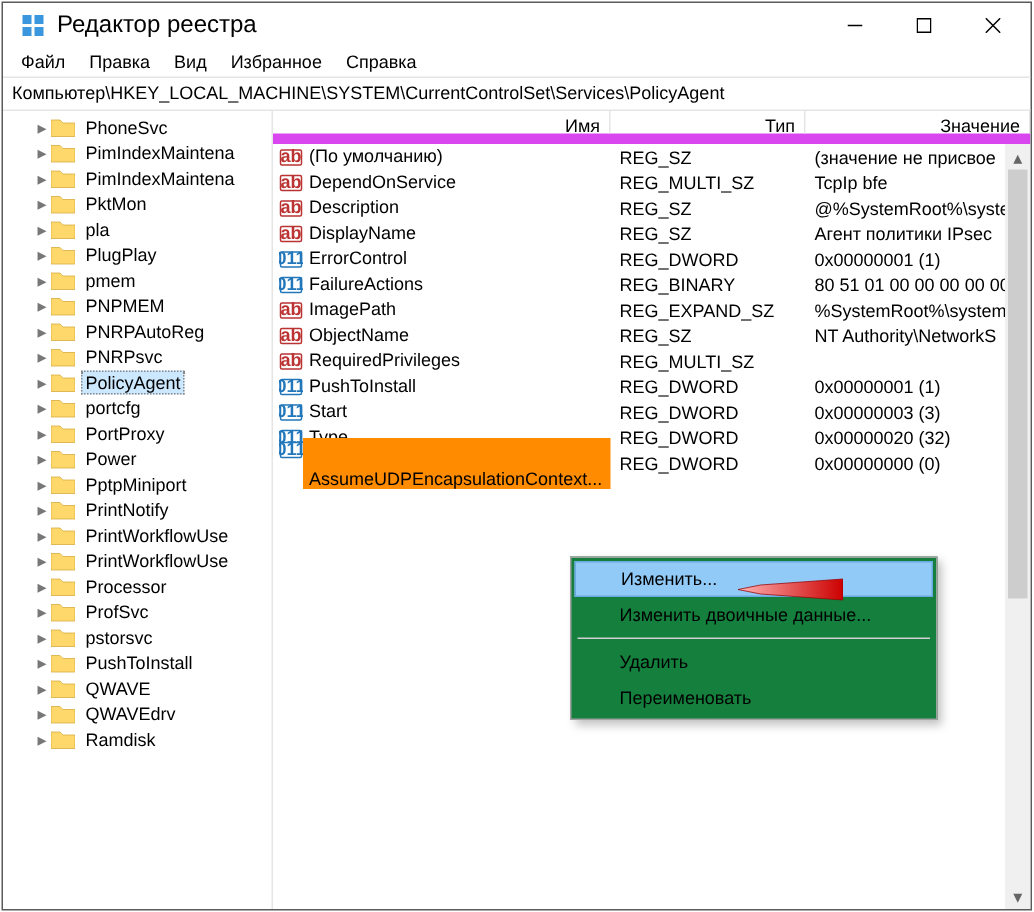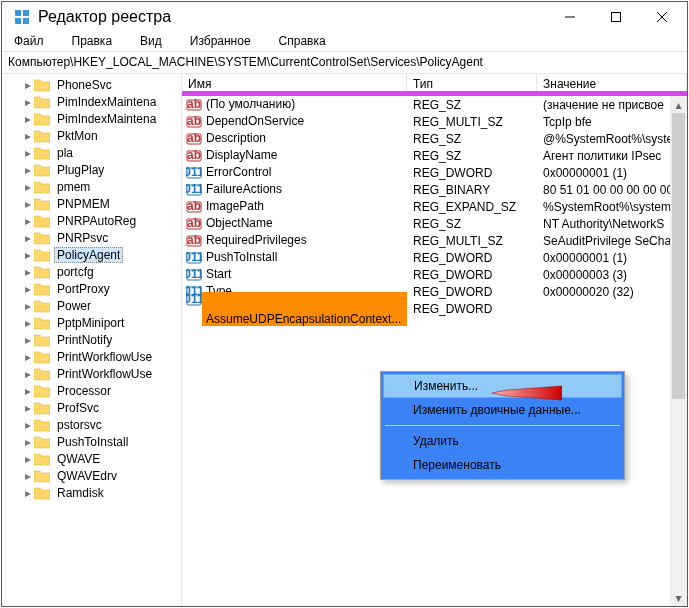--- a/index.html
+++ b/index.html
@@ -3,45 +3,45 @@
 <meta charset="utf-8">
 <style>
 * { margin: 0; padding: 0; box-sizing: border-box; font-family: "Segoe UI", Tahoma, sans-serif; font-size: 12px; }
 body { background: #fff; width: 689px; height: 608px; overflow: hidden; position: relative; }
 .window { border: 1px solid #5a5a5a; width: 687px; height: 606px; margin: 1px; display: flex; flex-direction: column; background: #fff; }
 .titlebar { height: 30px; display: flex; align-items: center; padding: 0 2px; }
 .titlebar-icon { width: 16px; height: 16px; margin: 0 8px 0 10px; }
 .titlebar-title { flex: 1; font-size: 16px; }
 .win-controls { display: flex; }
 .win-btn { width: 46px; height: 30px; display: flex; align-items: center; justify-content: center; }
-.menubar { height: 20px; display: flex; gap: 12px; padding: 0 4px; border-bottom: 1px solid #e5e5e5; }
+.menubar { height: 20px; display: flex; gap: 0; padding: 0 4px; border-bottom: 1px solid #e5e5e5; }
 .menu-item { padding: 2px 8px; }
 .addressbar { height: 22px; padding: 3px 6px; border-bottom: 1px solid #e5e5e5; white-space: nowrap; overflow: hidden; }
 .content { flex: 1; display: flex; overflow: hidden; }
 .tree-pane { width: 180px; border-right: 1px solid #e5e5e5; overflow: hidden; padding-top: 2px; }
 .tree-row { display: flex; align-items: center; height: 17px; padding-left: 20px; white-space: nowrap; }
 .tree-row.selected .tree-label { background: #cce8ff; border: 1px dotted #888; padding: 0 2px; }
 .tree-label { padding: 0 3px; }
 .expander { width: 12px; display: inline-flex; justify-content: center; color: #777; }
 .folder-icon { width: 16px; height: 14px; margin-right: 4px; }
 .list-pane { flex: 1; overflow: hidden; position: relative; }
-.list-header { display: flex; height: 22px; border-bottom: 5px solid #d946ef; }
+.list-header { display: flex; height: 22px; border-bottom: 7px solid #d946ef; text-align: right; }
 .list-header-col { padding: 3px 6px; border-right: 1px solid #e5e5e5; }
 .col-name { width: 225px; }
 .col-type { width: 130px; }
 .col-value { flex: 1; }
 .list-body { }
 .list-row { display: flex; height: 17px; align-items: center; white-space: nowrap; }
 .list-row .cell-name { width: 225px; display: flex; align-items: flex-start; padding-left: 4px; overflow: hidden; }
 .list-row .cell-type { width: 130px; padding-left: 6px; }
 .list-row .cell-value { flex: 1; padding-left: 6px; overflow: hidden; }
 .value-icon { width: 16px; height: 16px; margin-right: 4px; flex-shrink: 0; }
 .list-row.selected .cell-name .txt { background: #ff8c00; color: #000; padding-right: 4px; margin-top: 20px; }
 .list-row.selected .cell-name { background: linear-gradient(to right, transparent 20px, #ff8c00 20px); }
-.ctx-menu { position: absolute; left: 380px; top: 371px; width: 245px; background: #3b82f6; border: 1px solid #a0a0a0; box-shadow: 3px 3px 6px rgba(0,0,0,0.25); padding: 2px; }
+.ctx-menu { position: absolute; left: 380px; top: 371px; width: 245px; background: #15803d; border: 1px solid #a0a0a0; box-shadow: 3px 3px 6px rgba(0,0,0,0.25); padding: 2px; }
 .ctx-item { height: 24px; display: flex; align-items: center; padding: 0 30px; }
 .ctx-item.hi { background: #91c9f7; border: 1px solid #6aa9e0; }
 .ctx-sep { height: 1px; background: #d0d0d0; margin: 3px 2px; }
 .arrow { position: absolute; left: 492px; top: 383px; }
 .scrollbar-v { position: absolute; right: 0; top: 22px; bottom: 0; width: 17px; background: #f0f0f0; display: flex; flex-direction: column; }
 .sb-btn { height: 17px; display: flex; align-items: center; justify-content: center; color: #666; }
 .sb-track { flex: 1; position: relative; }
 .sb-thumb { position: absolute; left: 2px; right: 2px; background: #cdcdcd; }
 </style>
 </head>
@@ -362,21 +362,20 @@
           </div>
           <div class="list-row">
             <div class="cell-name">
               <svg class="value-icon" viewBox="0 0 16 16">
                 <rect x="1" y="3" width="14" height="10" rx="1" fill="#fff" stroke="#b33"></rect>
                 <text x="8" y="11" font-size="8" text-anchor="middle" fill="#b33" font-weight="bold">ab</text>
               </svg>
               <span class="txt">RequiredPrivileges</span>
             </div>
             <div class="cell-type">REG_MULTI_SZ</div>
-            <div class="cell-value">SeAuditPrivilege SeCha</div>
           </div>
           <div class="list-row">
             <div class="cell-name">
               <svg class="value-icon" viewBox="0 0 16 16">
                 <rect x="1" y="3" width="14" height="10" rx="1" fill="#fff" stroke="#27b"></rect>
                 <text x="8" y="11" font-size="7" text-anchor="middle" fill="#27b" font-weight="bold">011</text>
               </svg>
               <span class="txt">PushToInstall</span>
             </div>
             <div class="cell-type">REG_DWORD</div>
@@ -406,20 +405,21 @@
           </div>
           <div class="list-row selected">
             <div class="cell-name">
               <svg class="value-icon" viewBox="0 0 16 16">
                 <rect x="1" y="3" width="14" height="10" rx="1" fill="#fff" stroke="#27b"></rect>
                 <text x="8" y="11" font-size="7" text-anchor="middle" fill="#27b" font-weight="bold">011</text>
               </svg>
               <span class="txt">AssumeUDPEncapsulationContext...</span>
             </div>
             <div class="cell-type">REG_DWORD</div>
+            <div class="cell-value">0x00000000 (0)</div>
           </div>
         </div>
       <div class="scrollbar-v">
         <div class="sb-btn">▴</div>
         <div class="sb-track">
             <div class="sb-thumb" style="top:0;height:60%"></div>
           </div>
         <div class="sb-btn">▾</div>
       </div>
     </div>

